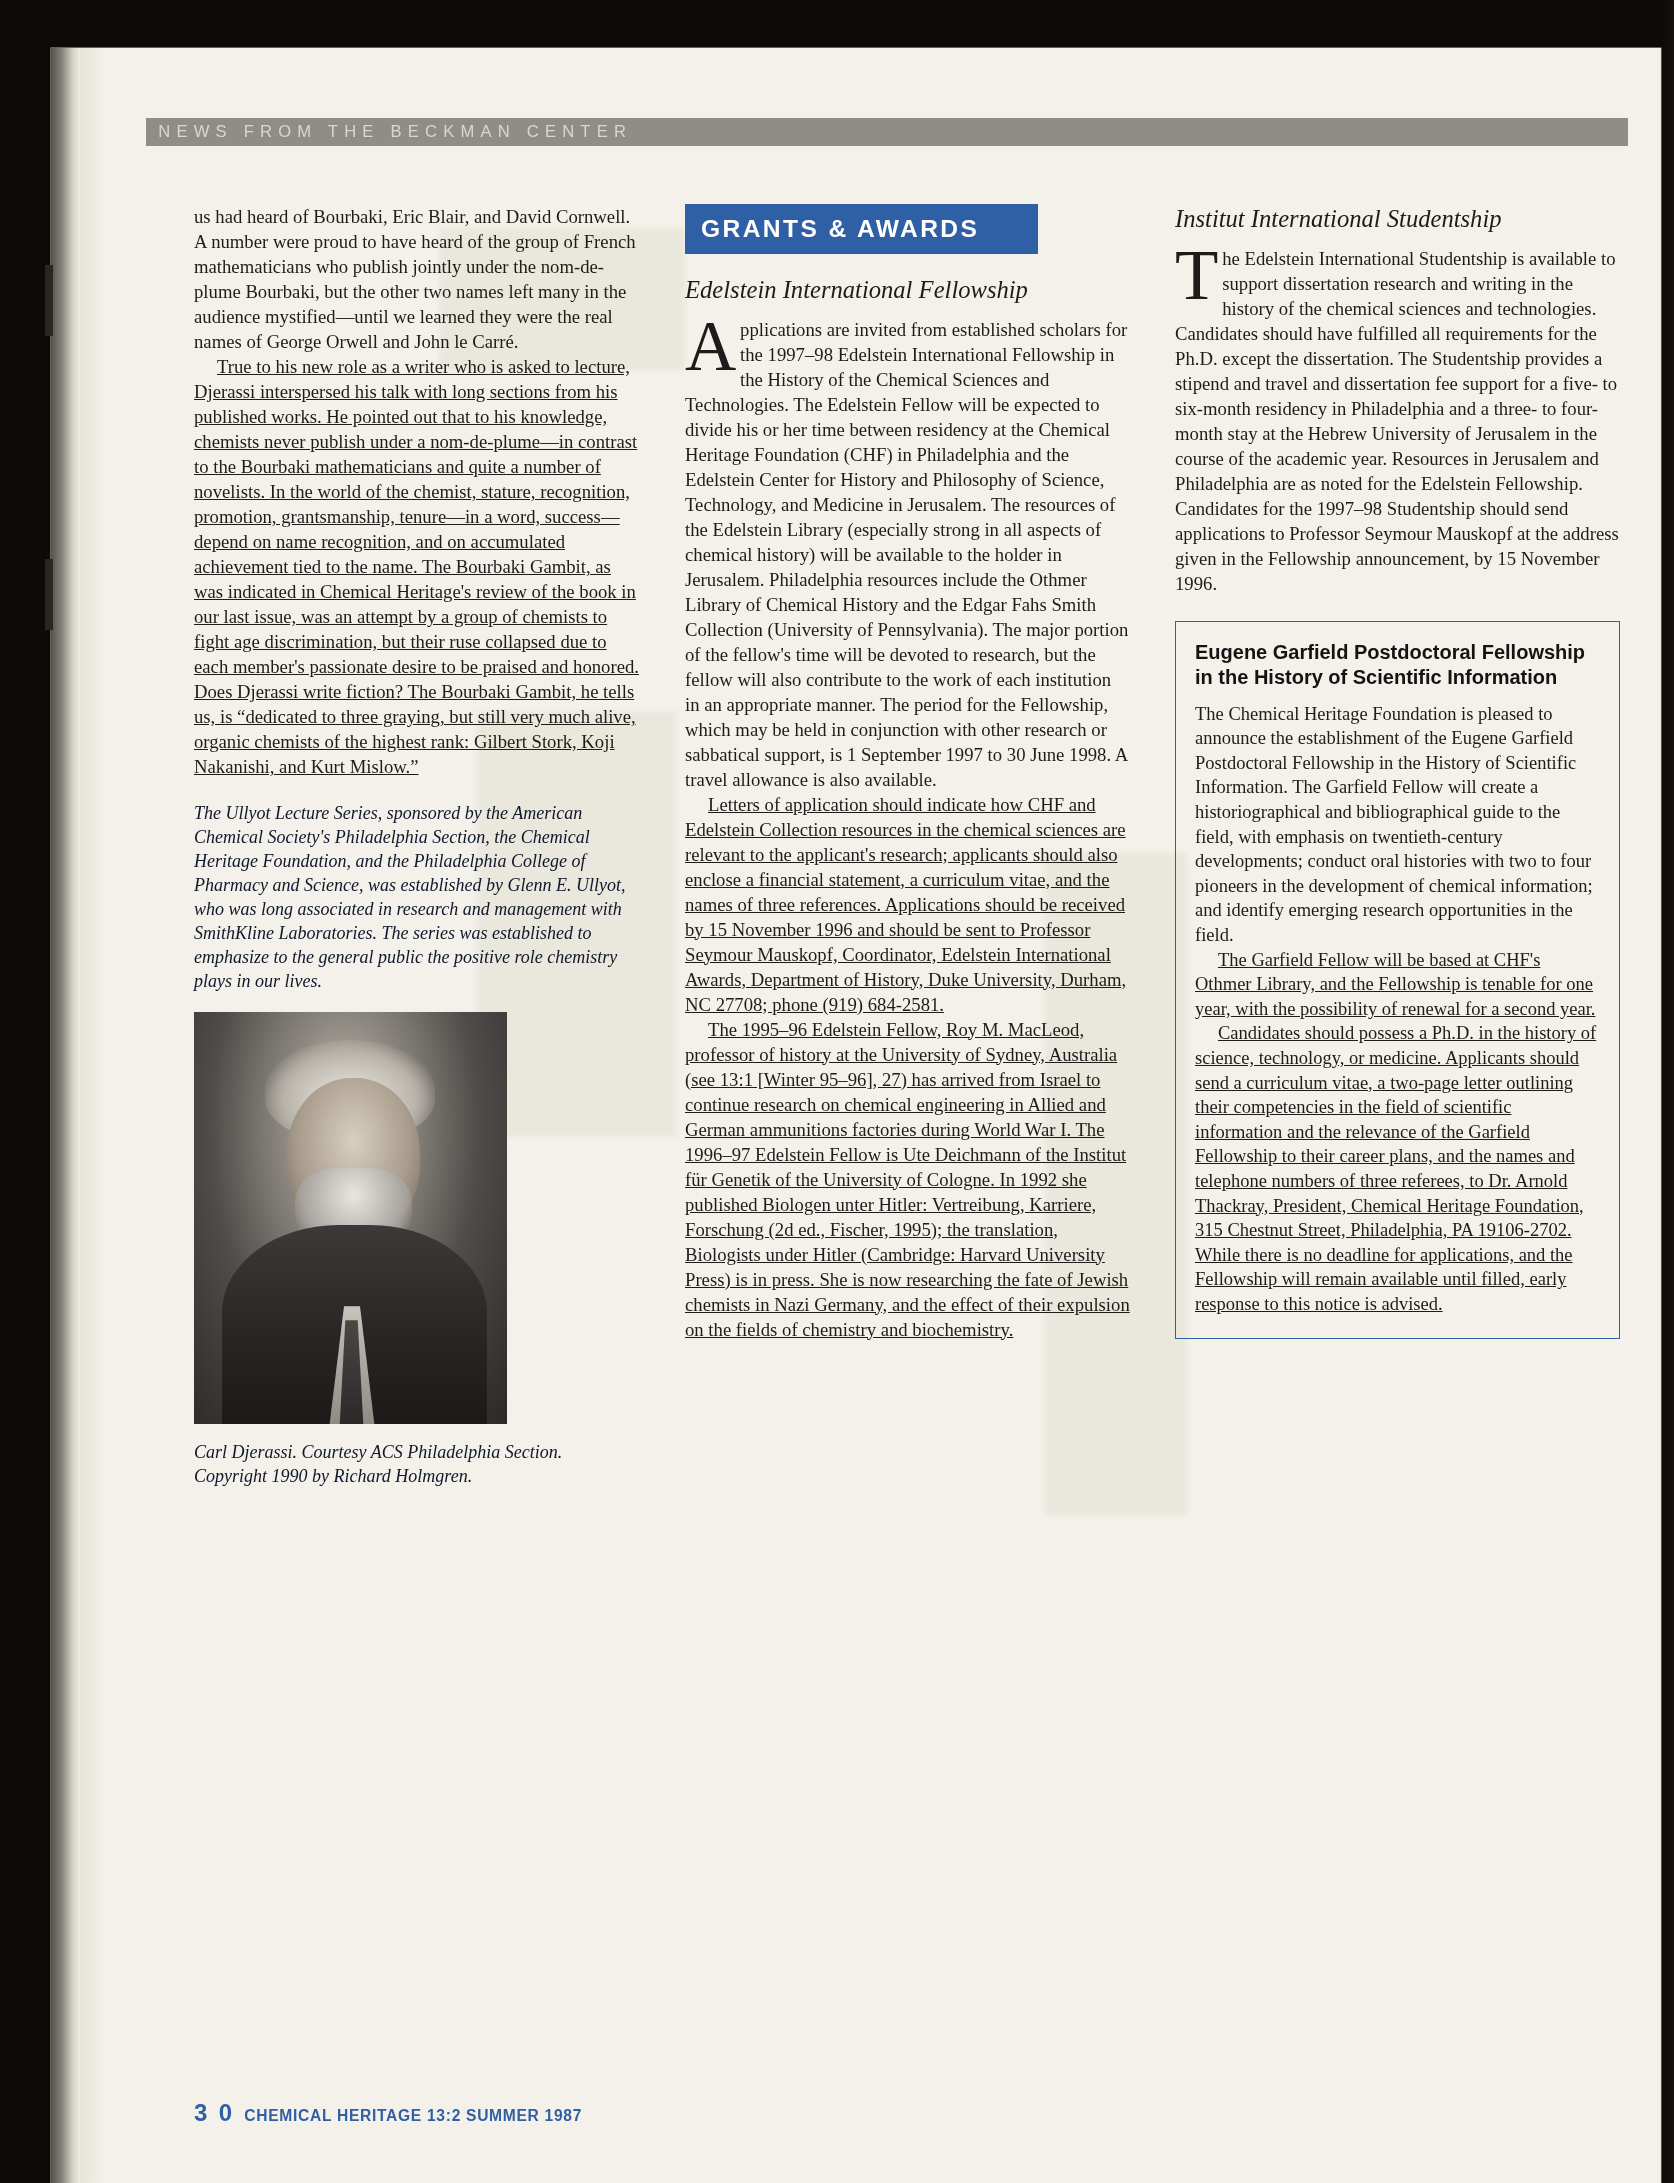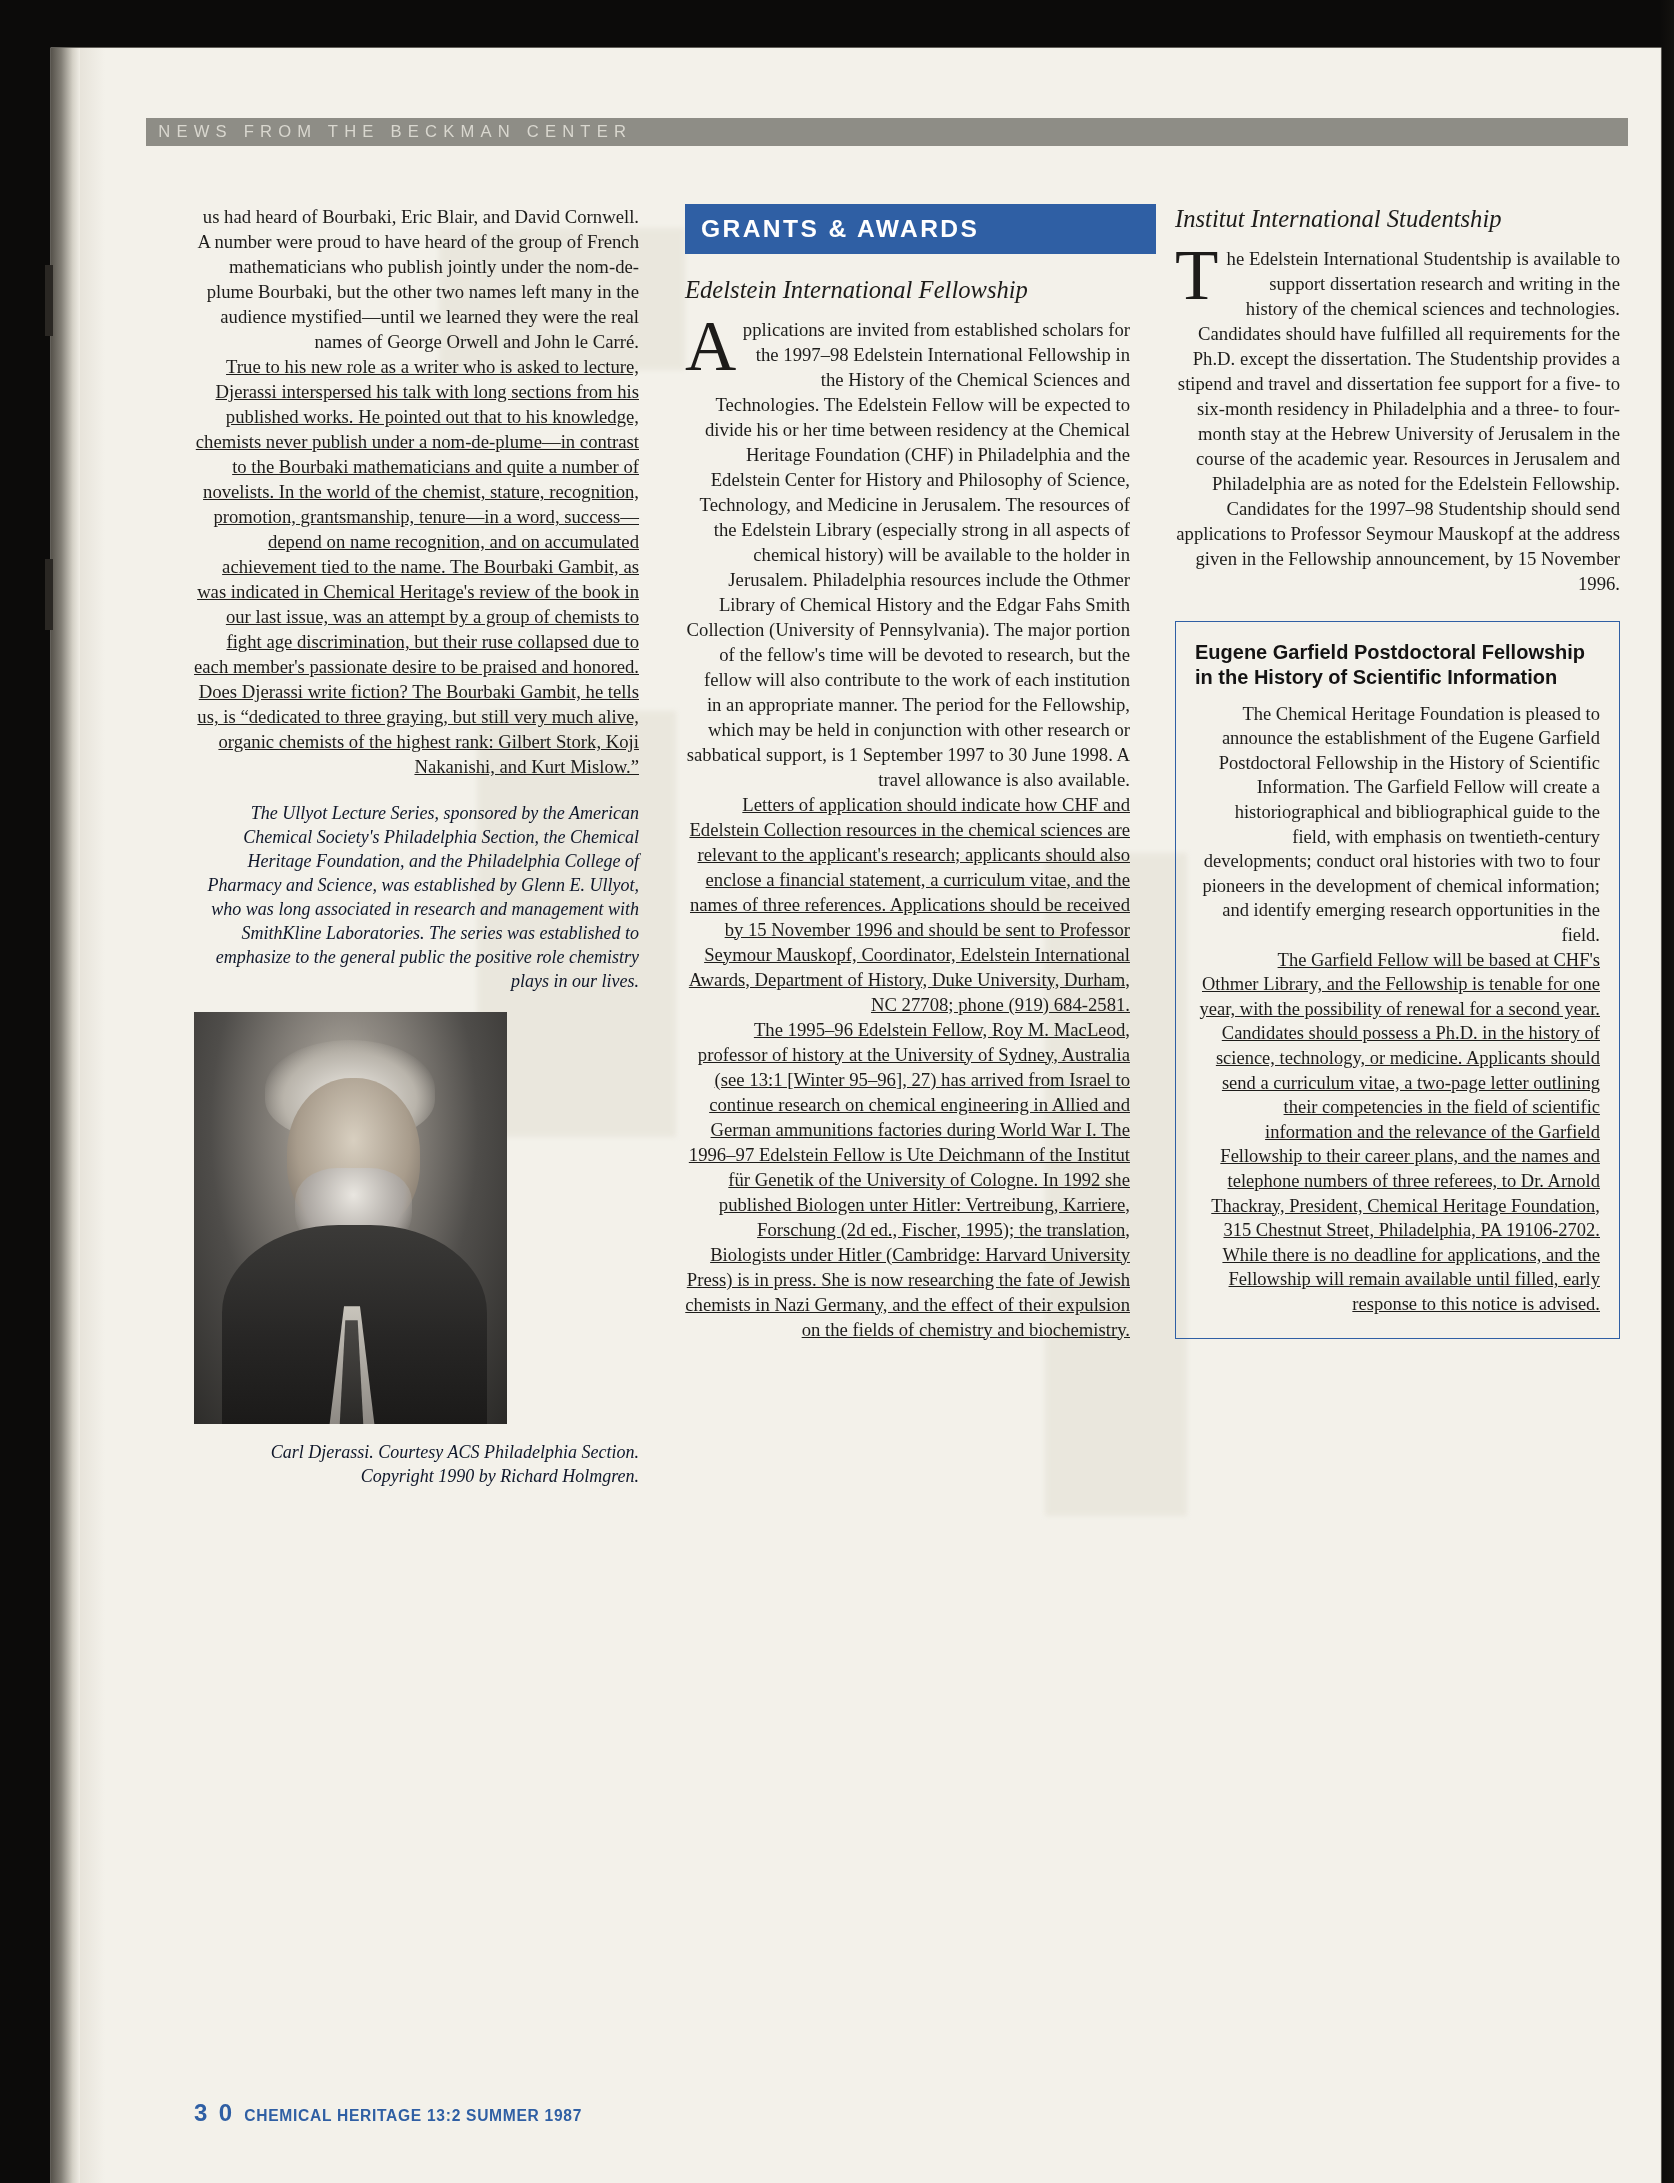--- a/index.html
+++ b/index.html
@@ -76,21 +76,21 @@
   }
   .col1 { left: 143px; }
   .col2 { left: 634px; }
   .col3 { left: 1124px; }
 
   p {
     margin: 0;
     font-size: 18.7px;
     line-height: 25px;
     color: #1d1c1a;
-    text-align: right;
+    text-align: left;
   }
   p.ind { text-indent: 23px; text-decoration: underline; }
 
   
   .dropcap-wrap { position: relative; }
   .dropcap {
     float: left;
     font-size: 71px;
     line-height: 56px;
     padding: 1.9px 3.8px 0 0;
@@ -150,21 +150,21 @@
   }
   .photo .tie {
     position: absolute; left: 142px; bottom: 0;
     width: 31px; height: 104px;
     background: linear-gradient(to bottom, #4a4845, #2a2927);
     clip-path: polygon(30% 0%, 70% 0%, 88% 100%, 12% 100%);
   }
 
   
   .banner {
-    width: 471px; height: 50px;
+    width: 353px; height: 50px;
     background: #2f5fa4;
     position: relative;
   }
   .banner span {
     display: block;
     color: #fff;
     font-family: "Liberation Sans", sans-serif;
     font-size: 24.6px;
     font-weight: 700;
     letter-spacing: 2.4px;

